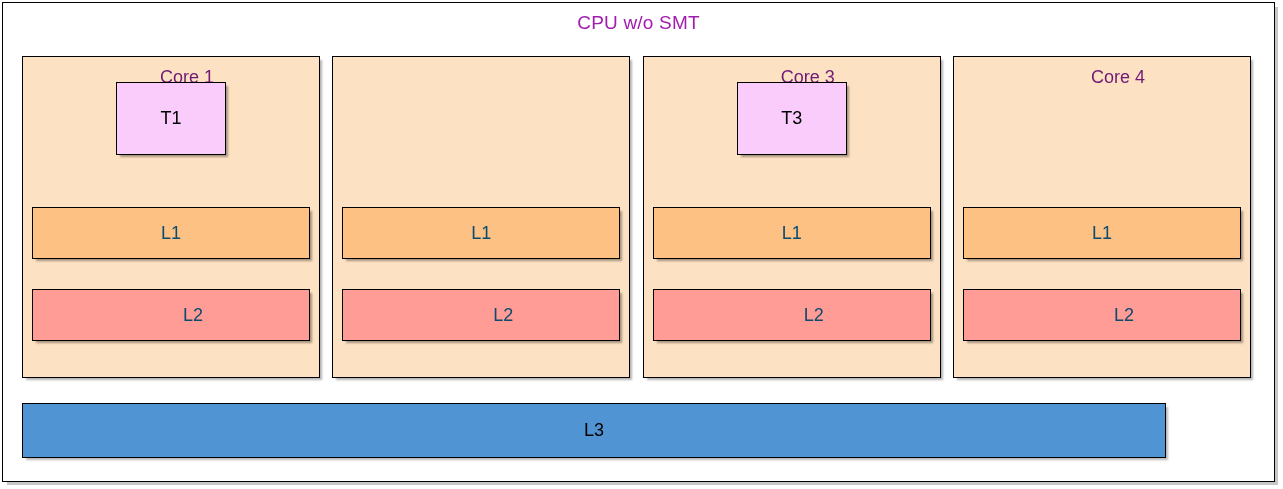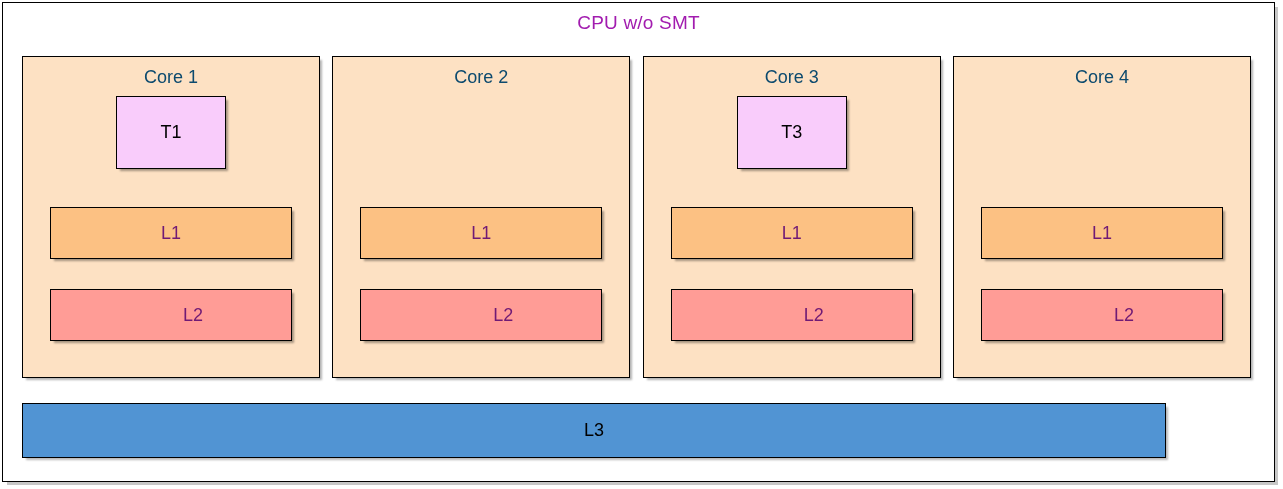--- a/index.html
+++ b/index.html
@@ -60,61 +60,61 @@
     box-sizing: border-box;
     width: 298px;
     height: 322px;
     background: #fde1c3;
     border: 1.5px solid #000000;
     box-shadow: 3px 3px 2px -1px rgba(0,0,0,0.30);
   }
 
   .core-label {
     position: absolute;
-    left: 0;
+    left: 16px;
     top: 9px;
     width: 100%;
     text-align: center;
     font-size: 18px;
     line-height: 22px;
-    color: #0c4a6e;
+    color: #701a75;
   }
 
   .thread-box {
     position: absolute;
-    top: 39px;
+    top: 25px;
     left: 50%;
     transform: translateX(-50%);
     box-sizing: border-box;
     width: 110px;
     height: 73px;
     background: #f9ccfb;
     border: 1.5px solid #000000;
     box-shadow: 3px 3px 2px -1px rgba(0,0,0,0.35);
     display: flex;
     align-items: center;
     justify-content: center;
     font-size: 18px;
     color: #000000;
   }
 
   .cache-box {
     position: absolute;
     left: 50%;
     transform: translateX(-50%);
     box-sizing: border-box;
-    width: 242px;
+    width: 278px;
     height: 52px;
     border: 1.5px solid #000000;
     box-shadow: 3px 3px 2px -1px rgba(0,0,0,0.35);
     display: flex;
     align-items: center;
     justify-content: center;
     font-size: 18px;
-    color: #701a75;
+    color: #0c4a6e;
   }
   .cache-l1 {
     top: 150px;
     background: #fcc183;
   }
   .cache-l2 {
     top: 232px;
     background: #ff9c96;
     padding-left: 44px;
   }
@@ -149,21 +149,20 @@
     <div class="cores-row">
 
       <div class="core-box">
         <div class="core-label">Core 1</div>
         <div class="thread-box">T1</div>
         <div class="cache-box cache-l1">L1</div>
         <div class="cache-box cache-l2">L2</div>
       </div>
 
       <div class="core-box">
-        <div class="core-label">Core 2</div>
         <div class="cache-box cache-l1">L1</div>
         <div class="cache-box cache-l2">L2</div>
       </div>
 
       <div class="core-box">
         <div class="core-label">Core 3</div>
         <div class="thread-box">T3</div>
         <div class="cache-box cache-l1">L1</div>
         <div class="cache-box cache-l2">L2</div>
       </div>

